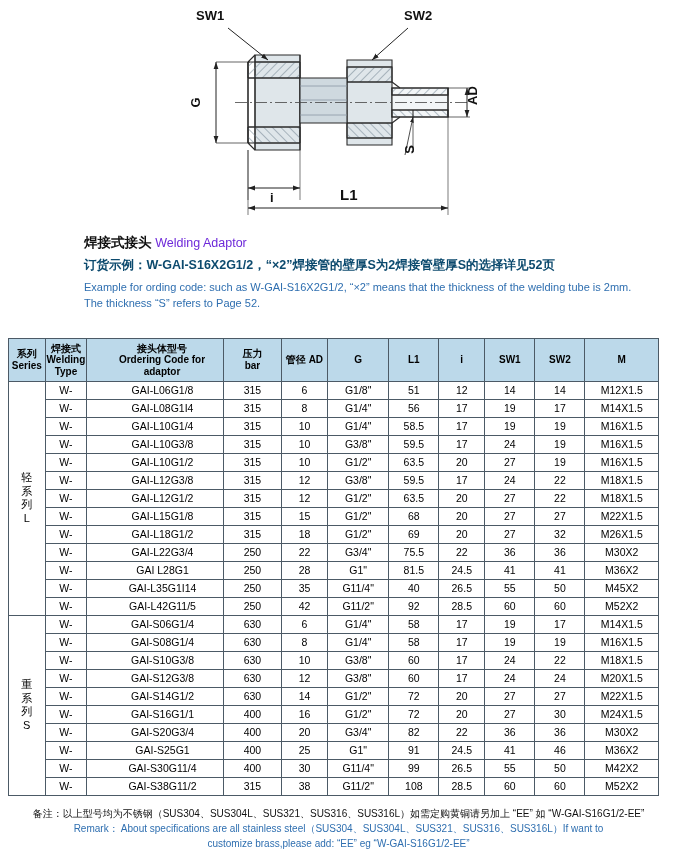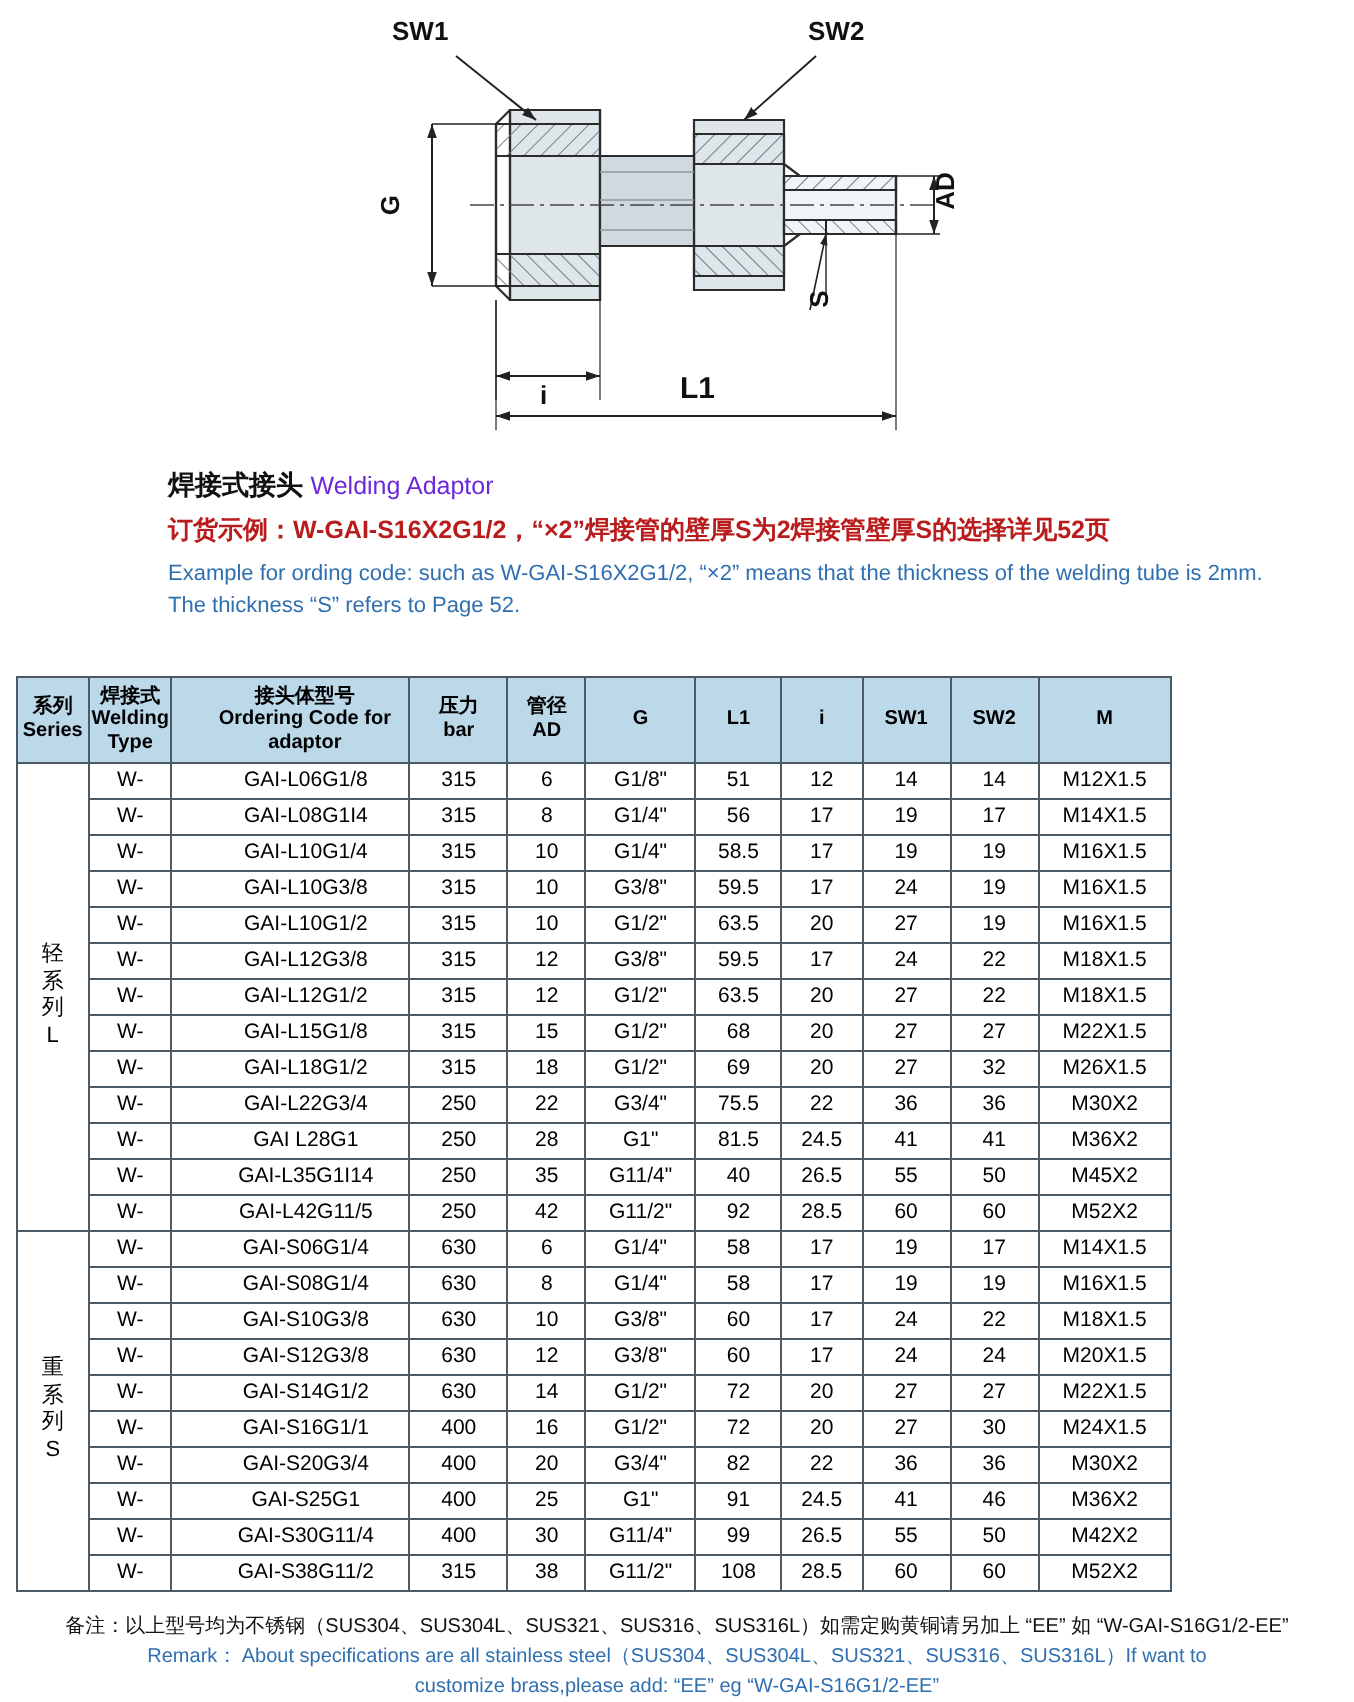--- a/index.html
+++ b/index.html
@@ -14,26 +14,26 @@
   
   .drawing{position:relative;width:677px;height:230px;}
   .drawing svg{position:absolute;left:0;top:0;}
   .lbl{position:absolute;font-size:13px;font-weight:bold;color:#111;font-family:"Liberation Sans",sans-serif;}
   .lbl.rot{transform:rotate(-90deg);transform-origin:center center;}
 
   
   .titleblock{padding:0 0 0 0;margin-top:4px;}
   .t-row1{font-size:13.5px;font-weight:bold;color:#111;margin-left:84px;}
   .t-row1 .en{color:#6d28d9;font-weight:normal;font-size:12.5px;}
-  .t-row2{font-size:12.5px;color:#b91c1c;margin-left:84px;margin-top:5px;font-weight:bold;}
+  .t-row2{font-size:12.5px;color:#0c4a6e;margin-left:84px;margin-top:5px;font-weight:bold;}
   .t-row3{font-size:11px;color:#2f6fb0;margin-left:84px;margin-top:6px;line-height:1.45;}
 
   
   .tablewrap{margin:26px 8px 0 8px;}
-  table{border-collapse:collapse;width:578px;font-size:10.5px;}
+  table{border-collapse:collapse;width:651px;font-size:10.5px;}
   table td,table th{border:1px solid #4c5a66;text-align:center;padding:0;height:17px;line-height:17px;font-weight:normal;}
   thead td{background:#bcd9ea;font-weight:bold;font-size:10px;line-height:1.15;padding:2px 1px;height:38px;}
   .series-cell{background:#ffffff;font-weight:normal;font-size:11px;width:34px;}
   .c-w{width:38px;}
   .c-code{width:128px;text-align:left;padding-left:15px;text-align:center;}
   .c-bar{width:60px;}
   .c-ad{width:46px;}
   .c-g{width:62px;}
   .c-l1{width:50px;}
   .c-i{width:46px;}

